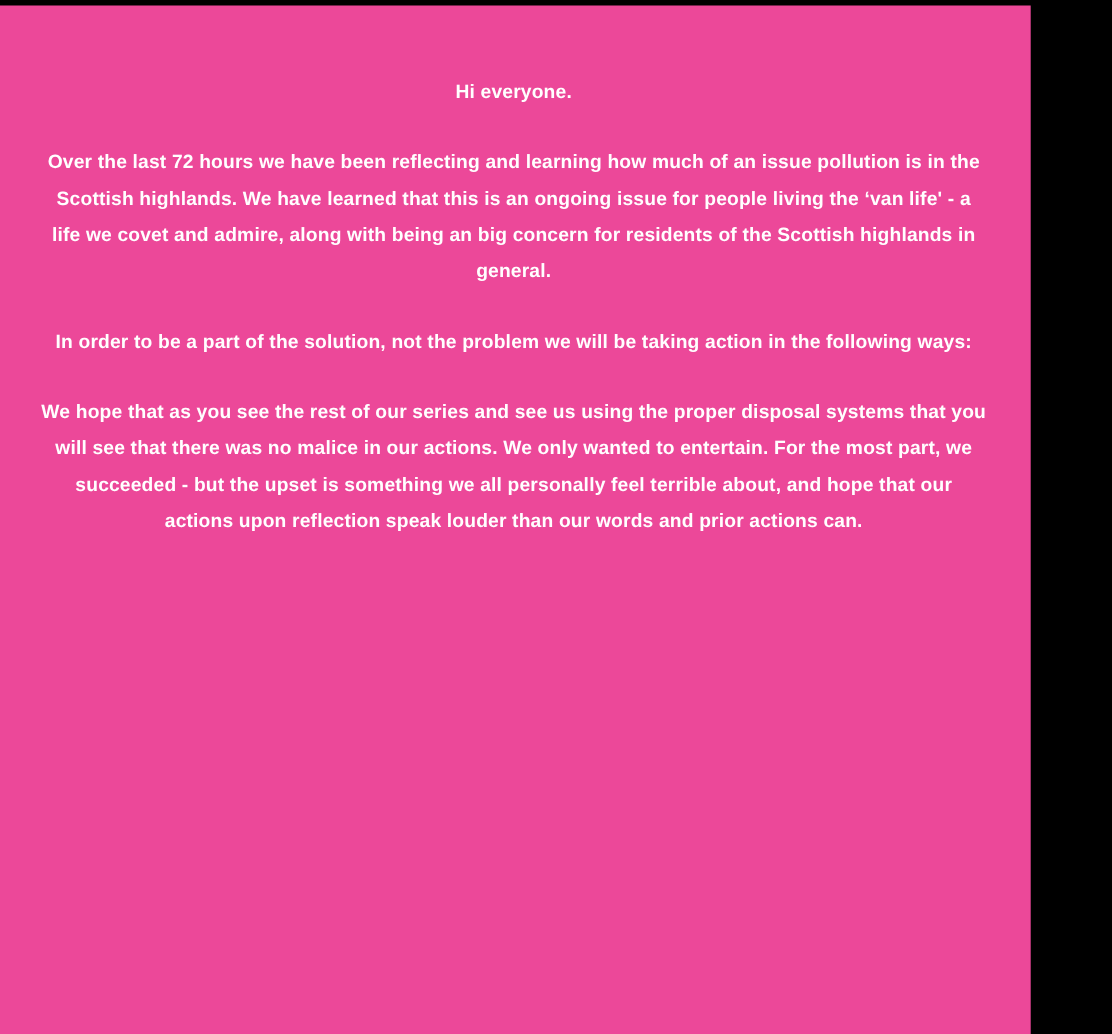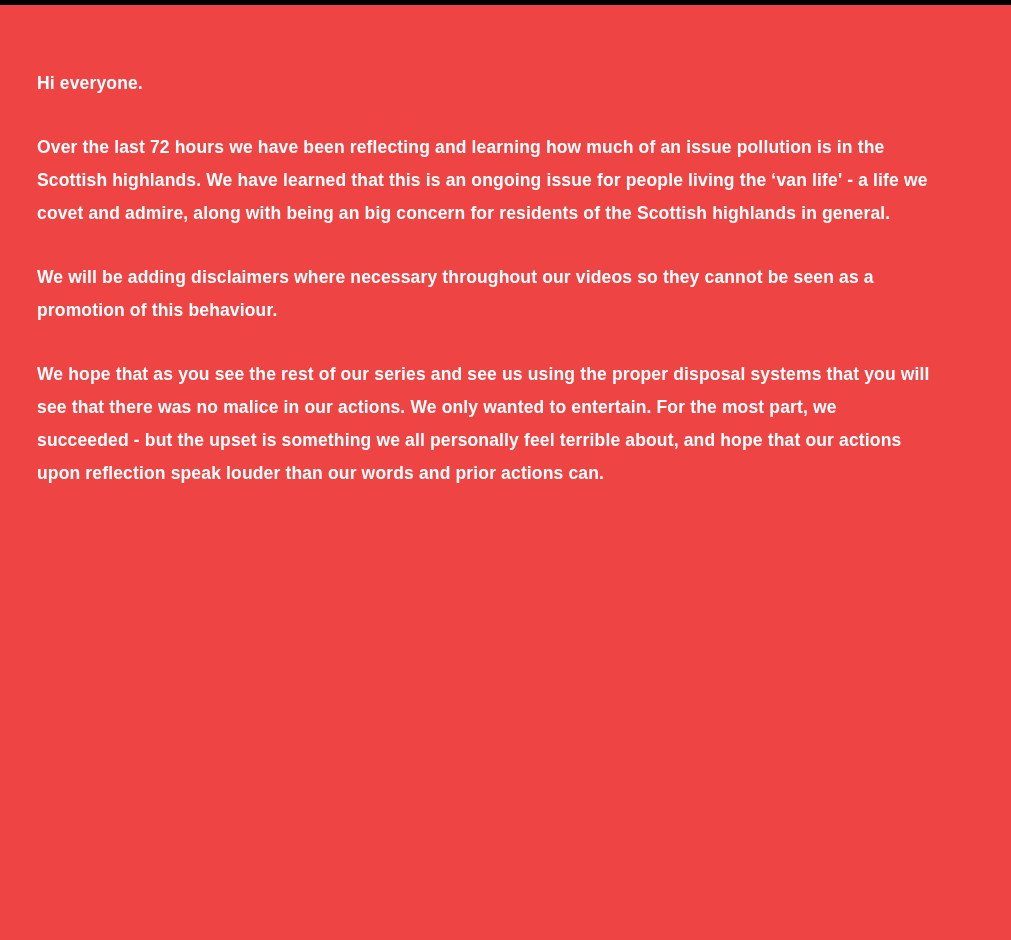--- a/index.html
+++ b/index.html
@@ -10,25 +10,26 @@
   body {
     width: 1011px;
     height: 940px;
     overflow: hidden;
     font-family: "Liberation Sans", sans-serif;
   }
   .statement-card {
     position: absolute;
     left: 0px;
     top: 5px;
-    width: 1011px;
+    width: 937px;
     height: 935px;
-    background: #ef4444;
+    background: #ec4899;
     box-sizing: border-box;
     padding: 62px 40px 0 37px;
+    text-align: center;
   }
   .statement-body {
     display: block;
   }
   .paragraph {
     color: #ffffff;
     font-size: 17.5px;
     font-weight: bold;
     line-height: 33px;
     letter-spacing: 0.15px;
@@ -39,16 +40,16 @@
     margin-bottom: 0;
   }
 </style>
 </head>
 <body>
 
 <div class="statement-card">
   <div class="statement-body">
     <p class="paragraph">Hi everyone.</p>
     <p class="paragraph">Over the last 72 hours we have been reflecting and learning how much of an issue pollution is in the Scottish highlands. We have learned that this is an ongoing issue for people living the ‘van life' - a life we covet and admire, along with being an big concern for residents of the Scottish highlands in general.</p>
-    <p class="paragraph">We will be adding disclaimers where necessary throughout our videos so they cannot be seen as a promotion of this behaviour.</p>
+    <p class="paragraph">In order to be a part of the solution, not the problem we will be taking action in the following ways:</p>
     <p class="paragraph">We hope that as you see the rest of our series and see us using the proper disposal systems that you will see that there was no malice in our actions. We only wanted to entertain. For the most part, we succeeded - but the upset is something we all personally feel terrible about, and hope that our actions upon reflection speak louder than our words and prior actions can.</p>
   </div>
 </div>
 
 </body></html>

